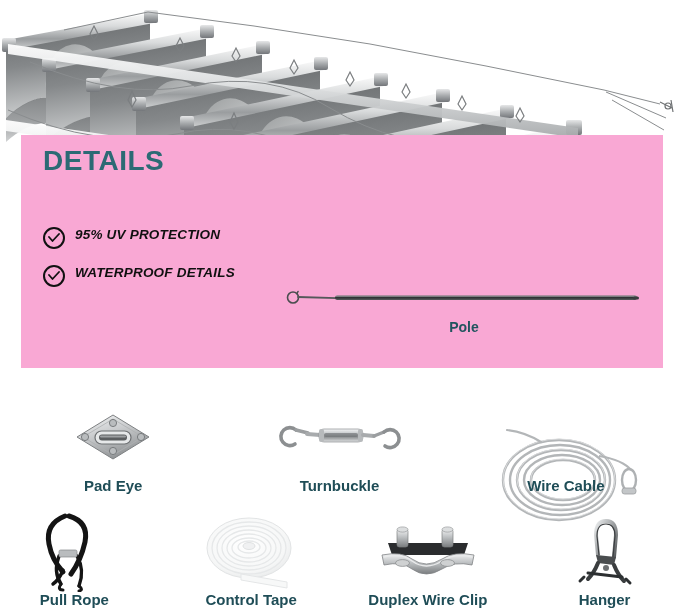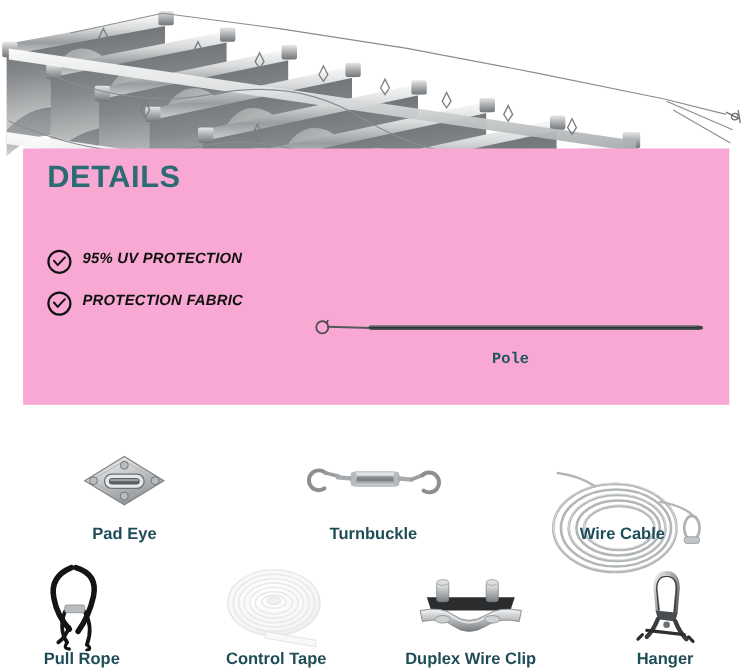--- a/index.html
+++ b/index.html
@@ -39,21 +39,21 @@
     font-size:13.5px;font-weight:bold;font-style:italic;color:#101010;
     letter-spacing:0.2px;white-space:nowrap;
     font-family:"Liberation Sans", sans-serif;
   }
 
   
   .pole-wrap{position:absolute;left:258px;top:148px;width:370px;height:70px;}
   .pole-label{
     position:absolute;left:0;top:36px;width:370px;text-align:center;
     font-size:14px;font-weight:bold;color:#21545e;
-    font-family:Liberation Mono, monospace;
+    font-family:Liberation Sans, sans-serif;
   }
 
   
   .accessories{position:absolute;left:0;top:372px;width:679px;height:239px;}
   .acc-row{position:absolute;left:0;width:679px;height:118px;display:flex;}
   .acc-row.r1{top:4px;}
   .acc-row.r2{top:118px;gap:28px;}
   .acc-cell{
     flex:1 1 0;position:relative;
     display:flex;flex-direction:column;align-items:center;justify-content:flex-end;
@@ -246,21 +246,21 @@
         <span class="feature-text">95% UV PROTECTION</span>
       </div>
 
 
       <div class="feature-row">
         <span class="check-circle">
           <svg width="12" height="10" viewBox="0 0 12 10">
               <path d="M1 4 L4.5 8 L11 1" stroke="#111" stroke-width="1.8" fill="none" stroke-linecap="round" stroke-linejoin="round"></path>
             </svg>
         </span>
-        <span class="feature-text">PROTECTION FABRIC</span>
+        <span class="feature-text">WATERPROOF DETAILS</span>
       </div>
 
     </div>
 
     <div class="pole-wrap">
       <svg width="370" height="34" viewBox="0 0 370 34">
         <defs>
           <linearGradient id="poleG" x1="0" y1="0" x2="0" y2="1">
             <stop offset="0%" stop-color="#6c6f71"></stop>
             <stop offset="45%" stop-color="#2e3133"></stop>

